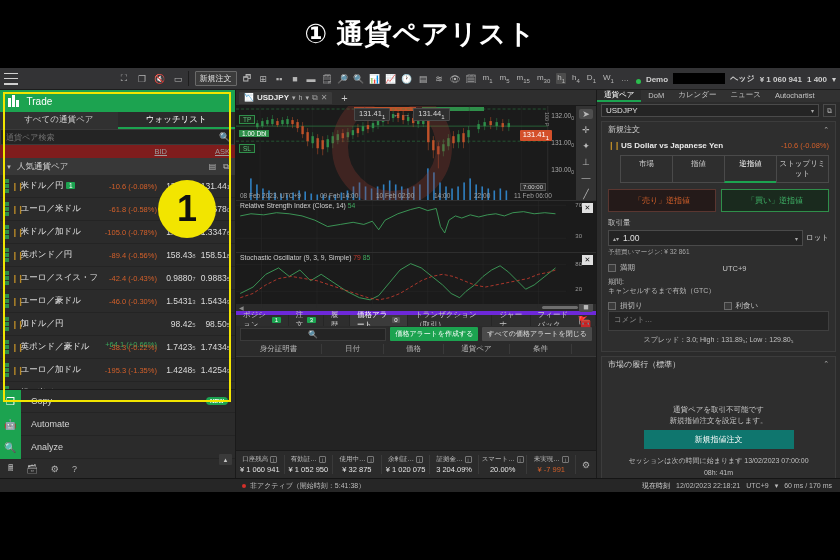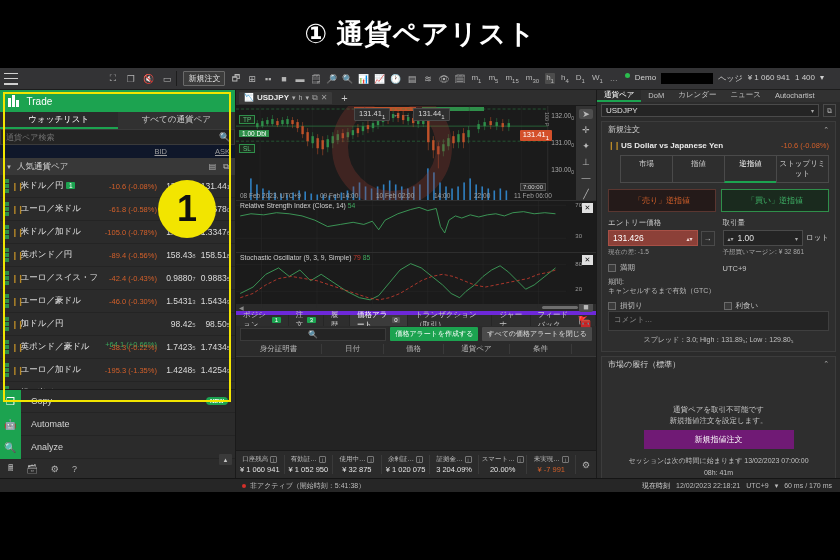--- a/index.html
+++ b/index.html
@@ -40,22 +40,22 @@
     border-left:1px solid #1d1d1d; color:#c2c2c2; }
   .neworder-btn {
     border:1px solid #6a6a6a; background:#3c3c3c; color:#e2e2e2;
     font-size:8px; padding:1px 4px; border-radius:1px; cursor:pointer; white-space:nowrap;
   }
   .ticon { width:11px; height:11px; display:inline-flex; align-items:center;
     justify-content:center; color:#b5b5b5; font-size:9px; cursor:pointer; }
   .tf-btn { font-size:8px; color:#b9b9b9; padding:0 1px; cursor:pointer; }
   .tf-btn.active { background:#4c4c4c; border-radius:1px; }
   .tf-btn sub { font-size:6px; }
-  .tb-right { display:flex; align-items:flex-start; gap:5px; padding-right:16px;
-    font-size:8px; color:#cfcfcf; white-space:nowrap; }
+  .tb-right { display:flex; align-items:flex-end; gap:5px; padding-right:4px;
+    font-size:8px; color:#cfcfcf; white-space:nowrap;font-weight:bold; }
   .dot-green { width:5px;height:5px;border-radius:50%;background:#2bbd4e;display:inline-block;}
   .acct-black { background:#000; width:52px; height:11px; display:inline-block; }
 
   
   .body-split { flex:1; display:flex; min-height:0; }
 
   
   .left-panel {
     width:236px; background:#2b2b2b; display:flex; flex-direction:column;
     border-right:1px solid #1a1a1a; position:relative;
@@ -69,21 +69,21 @@
   .wl-tabs { display:flex; height:17px; background:#313131; font-size:8.5px; }
   .wl-tab { flex:1; display:flex; align-items:center; justify-content:center;
     color:#cfcfcf; cursor:pointer; border-bottom:2px solid transparent; }
   .wl-tab.active { background:#2b2b2b; border-bottom-color:#1ca350; color:#fff; }
   .wl-search { height:16px; display:flex; align-items:center; background:#242424;
     border:1px solid #3a3a3a; }
   .wl-search input { flex:1; background:transparent; border:0; outline:none;
     color:#bdbdbd; font-size:8px; padding-left:5px; font-family:inherit; }
   .wl-search .mag { width:18px; text-align:center; color:#9a9a9a; font-size:9px; }
   .wl-colhdr { display:flex; height:13px; align-items:center; font-size:7.5px;
-    color:#9c9c9c; background:#0f172a;text-decoration:underline; }
+    color:#9c9c9c; background:#7f1d1d;text-decoration:underline; }
   .wl-colhdr .sp { flex:1; }
   .wl-colhdr .bid { width:44px; text-align:right; }
   .wl-colhdr .ask { width:68px; text-align:right; padding-right:5px; }
 
   .grp-row { height:17px; background:#383838; display:flex; align-items:center;
     padding:0 6px; font-size:8.5px; color:#d6d6d6; gap:5px;text-align:center; }
   .grp-row .chev { font-size:6px; color:#bdbdbd; }
   .grp-row .actions { margin-left:auto; display:flex; gap:7px; color:#bdbdbd; font-size:8px; }
 
   .pair-list { flex:1; overflow:hidden; }
@@ -280,21 +280,21 @@
   .two-chk { display:flex; gap:10px; margin-top:5px; }
   .two-chk > div { flex:1; display:flex; align-items:center; gap:4px;
     font-size:7.5px; color:#c4c4c4; }
   .comment-box { height:20px; background:#242424;
     border:1px solid #3f3f3f; color:#8d8d8d; font-size:7.5px; padding:3px 5px; }
   .exec-btn { margin-top:6px; background:#1a7a3c; color:#fff; font-size:8px;
     text-align:center; padding:4px 0; cursor:pointer; }
   .spread-note { text-align:center; font-size:7px; color:#c0c0c0; margin-top:4px; }
   .mkt-msg { text-align:center; font-size:7.5px; color:#c4c4c4; line-height:1.5;
     padding:6px 0 4px;margin-top:24px; }
-  .pending-btn { display:block; margin:0 auto; width:150px; background:#701a75;
+  .pending-btn { display:block; margin:0 auto; width:150px; background:#0f766e;
     color:#fff; font-size:8px; text-align:center; padding:4px 0; cursor:pointer; }
   .session-note { text-align:center; font-size:7px; color:#c0c0c0; margin-top:6px; line-height:1.6; }
 
   
   .status-bar { height:14px; background:#262626; border-top:1px solid #151515;
     display:flex; align-items:center; font-size:7px; color:#bdbdbd; }
   .sb-left { width:236px; }
   .sb-center { flex:1; display:flex; align-items:center; gap:4px; padding-left:6px; }
   .sb-dot { width:4px; height:4px; border-radius:50%; background:#d4302a; }
   .sb-right { display:flex; align-items:center; gap:6px; padding-right:8px; }
@@ -370,22 +370,22 @@
         <div class="trade-head">
           <span class="candle-ico">
             <i style="height:9px"></i>
               <i style="height:12px"></i>
               <i style="height:7px"></i>
           </span>
           <span>Trade</span>
         </div>
 
         <div class="wl-tabs">
+          <div class="wl-tab">すべての通貨ペア</div>
           <div class="wl-tab active">ウォッチリスト</div>
-          <div class="wl-tab">すべての通貨ペア</div>
         </div>
 
         <div class="wl-search">
           <input placeholder="通貨ペア検索" style="">
           <span class="mag">🔍</span>
         </div>
 
         <div class="wl-colhdr">
           <div class="sp"></div>
           <div class="bid">BID</div>
@@ -967,31 +967,20 @@
               <div>ストップリミット</div>
             </div>
 
             <div class="sb-row">
               <div class="sell-btn">「売り」逆指値</div>
               <div class="buy-btn">「買い」逆指値</div>
             </div>
 
             <div class="two-col">
               <div class="fcol">
-                <div class="flabel">エントリー価格</div>
-                <div class="entry-field">
-                  <div class="entry-box">
-                    <span>131.426</span>
-                    <span class="sp">▴▾</span>
-                  </div>
-                  <div class="arrow-btn">→</div>
-                </div>
-                <div class="sub-note">現在の差: -1.5</div>
-              </div>
-              <div class="fcol">
                 <div class="flabel">取引量</div>
                 <div class="entry-field">
                   <div class="vol-box">
                     <span class="sp">▴▾</span>
                     <span>1.00</span>
                     <span class="cv">▾</span>
                   </div>
                   <span style="font-size:7.5px;color:#c6c6c6;">ロット</span>
                 </div>
                 <div class="sub-note">予想買いマージン: ¥ 32 861</div>

